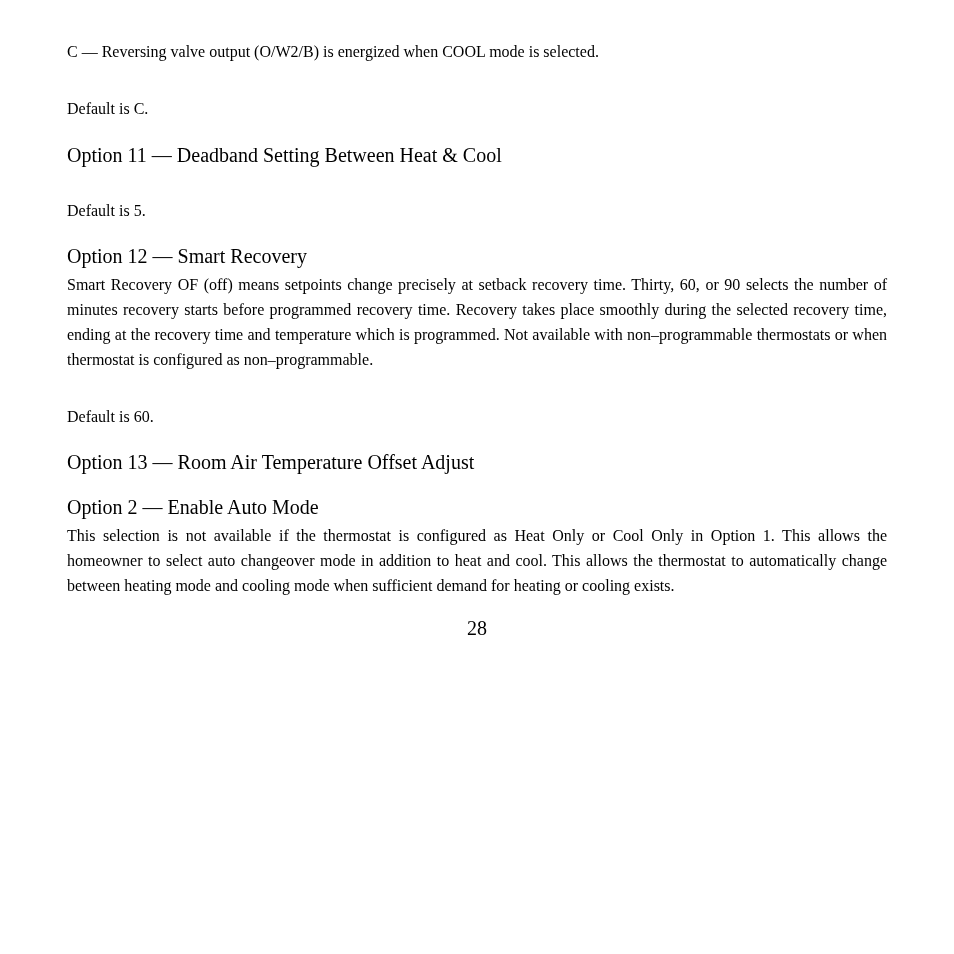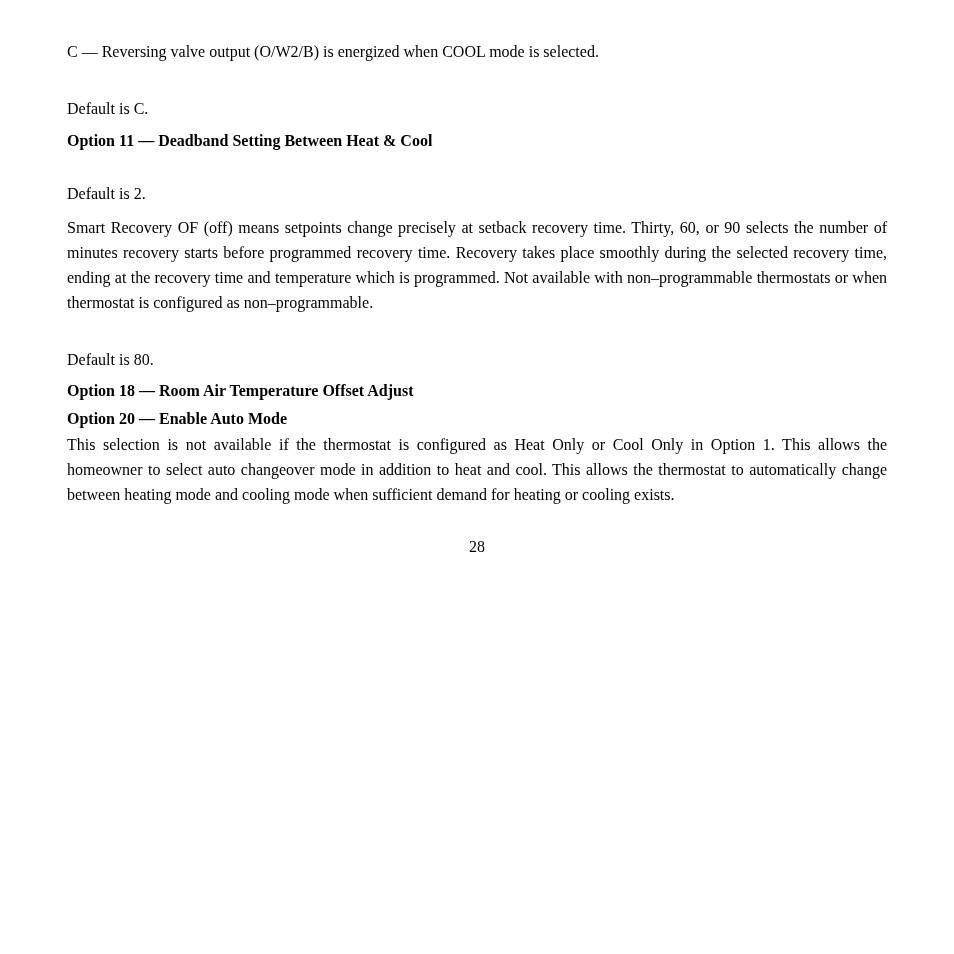--- a/index.html
+++ b/index.html
@@ -30,63 +30,64 @@
     }
 
     .para {
       text-align: justify;
       line-height: 1.55;
       margin-bottom: 6px;
       font-family: Liberation Serif, serif;
     }
 
     .heading {
-      font-weight: bold;
-      font-size: 16px;
+      font-weight: normal;
+      font-size: 20px;
       margin-bottom: 5px;
-      margin-top: 10px;
+      margin-top: 22px;
       text-align: left;
     }
 
     .default-line {
       margin-bottom: 10px;
       line-height: 1.55;
       margin-top: 32px;
     }
 
     .page-number {
       text-align: center;
-      margin-top: 30px;
-      font-size: 16px;
+      margin-top: 18px;
+      font-size: 20px;
     }
   </style>
 </head>
 <body>
 
 <div class="page">
 
   <div class="section">
     <p class="para">C — Reversing valve output (O/W2/B) is energized when COOL mode is selected.</p>
     <p class="default-line">Default is C.</p>
   </div>
 
   <div class="section">
     <p class="heading">Option 11 — Deadband Setting Between Heat &amp; Cool</p>
-    <p class="default-line">Default is 2.</p>
+    <p class="default-line">Default is 5.</p>
   </div>
 
   <div class="section">
+    <p class="heading">Option 12 — Smart Recovery</p>
     <p class="para">Smart Recovery OF (off) means setpoints change precisely at setback recovery time. Thirty, 60, or 90 selects the number of minutes recovery starts before programmed recovery time. Recovery takes place smoothly during the selected recovery time, ending at the recovery time and temperature which is programmed. Not available with non–programmable thermostats or when thermostat is configured as non–programmable.</p>
-    <p class="default-line">Default is 80.</p>
+    <p class="default-line">Default is 60.</p>
   </div>
 
   <div class="section">
-    <p class="heading">Option 18 — Room Air Temperature Offset Adjust</p>
+    <p class="heading">Option 13 — Room Air Temperature Offset Adjust</p>
   </div>
 
   <div class="section">
-    <p class="heading">Option 20 — Enable Auto Mode</p>
+    <p class="heading">Option 2 — Enable Auto Mode</p>
     <p class="para">This selection is not available if the thermostat is configured as Heat Only or Cool Only in Option 1. This allows the homeowner to select auto changeover mode in addition to heat and cool. This allows the thermostat to automatically change between heating mode and cooling mode when sufficient demand for heating or cooling exists.</p>
   </div>
 
   <div class="page-number">28</div>
 
 </div>
 
 </body></html>

